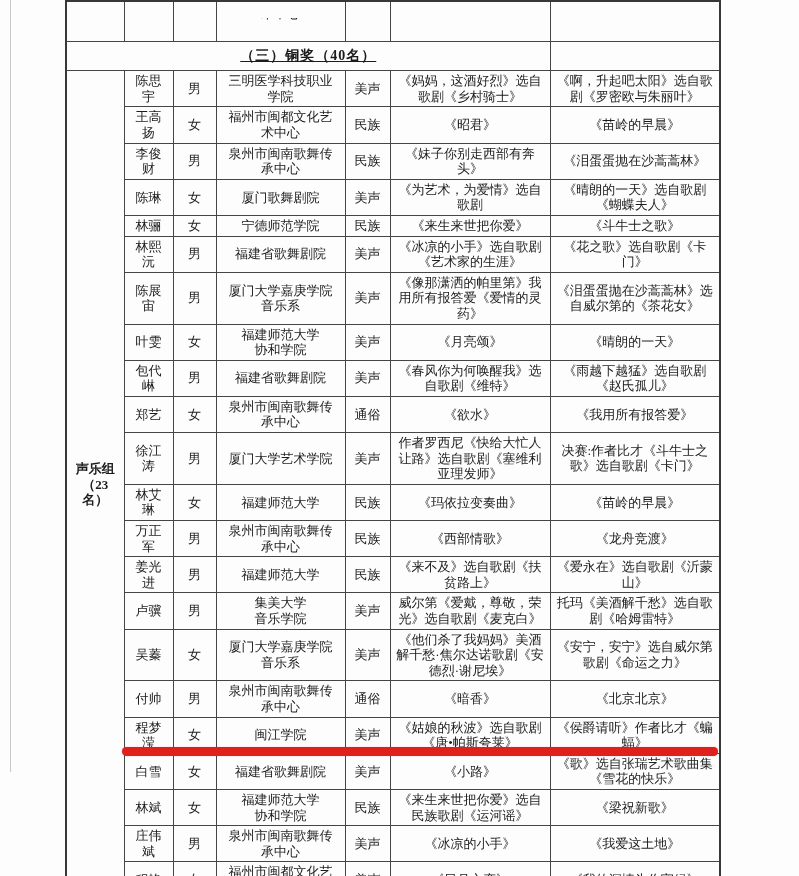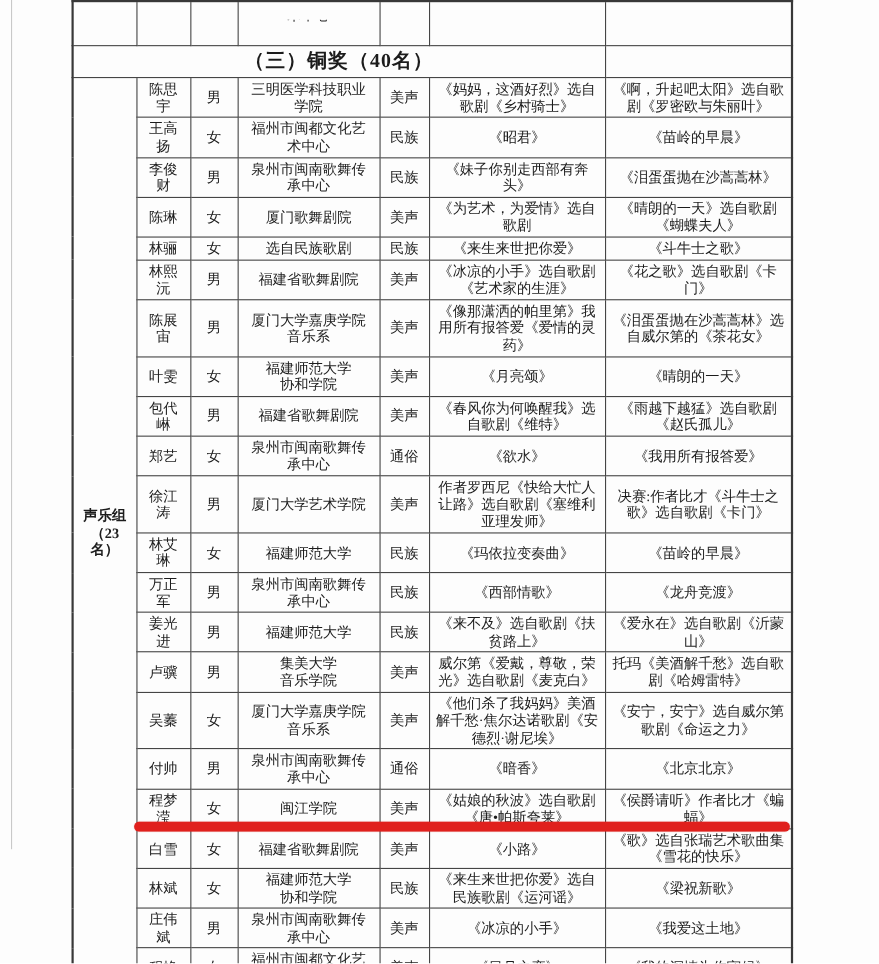--- a/index.html
+++ b/index.html
@@ -27,22 +27,22 @@
     padding:2px 5px;
     word-break:break-all;
   }
   tr.partial td{height:8px;padding:0;}
   .clip{position:relative;height:8px;overflow:hidden;}
   .clip span{
     position:absolute;top:-13px;left:0;right:0;
     text-align:center;font-size:13px;line-height:17px;
   }
   tr.section td{
-    font-weight:bold;font-size:18px;height:24px;
-    letter-spacing:1px;padding:2px;
+    font-weight:bold;font-size:14px;height:24px;
+    letter-spacing:1px;padding:2px;text-decoration:underline;
   }
   td.group-cell{
     font-weight:bold;font-size:13px;
     padding:2px 4px;line-height:1.45;
   }
   td.c-institution{white-space:pre-line;padding:2px 7px;}
   td.c-song1,td.c-song2{font-size:12.5px;padding:2px 3px;}
   td.c-gender,td.c-category{padding:2px 2px;}
   .marker{
     position:absolute;left:122px;top:645px;
@@ -119,21 +119,21 @@
           <td class="c-name">陈琳</td>
           <td class="c-gender">女</td>
           <td class="c-institution">厦门歌舞剧院</td>
           <td class="c-category">美声</td>
           <td class="c-song1">《为艺术，为爱情》选自歌剧</td>
           <td class="c-song2">《晴朗的一天》选自歌剧《蝴蝶夫人》</td>
         </tr>
         <tr>
           <td class="c-name">林骊</td>
           <td class="c-gender">女</td>
-          <td class="c-institution">选自民族歌剧</td>
+          <td class="c-institution">宁德师范学院</td>
           <td class="c-category">民族</td>
           <td class="c-song1">《来生来世把你爱》</td>
           <td class="c-song2">《斗牛士之歌》</td>
         </tr>
         <tr>
           <td class="c-name">林熙沅</td>
           <td class="c-gender">男</td>
           <td class="c-institution">福建省歌舞剧院</td>
           <td class="c-category">美声</td>
           <td class="c-song1">《冰凉的小手》选自歌剧《艺术家的生涯》</td>

